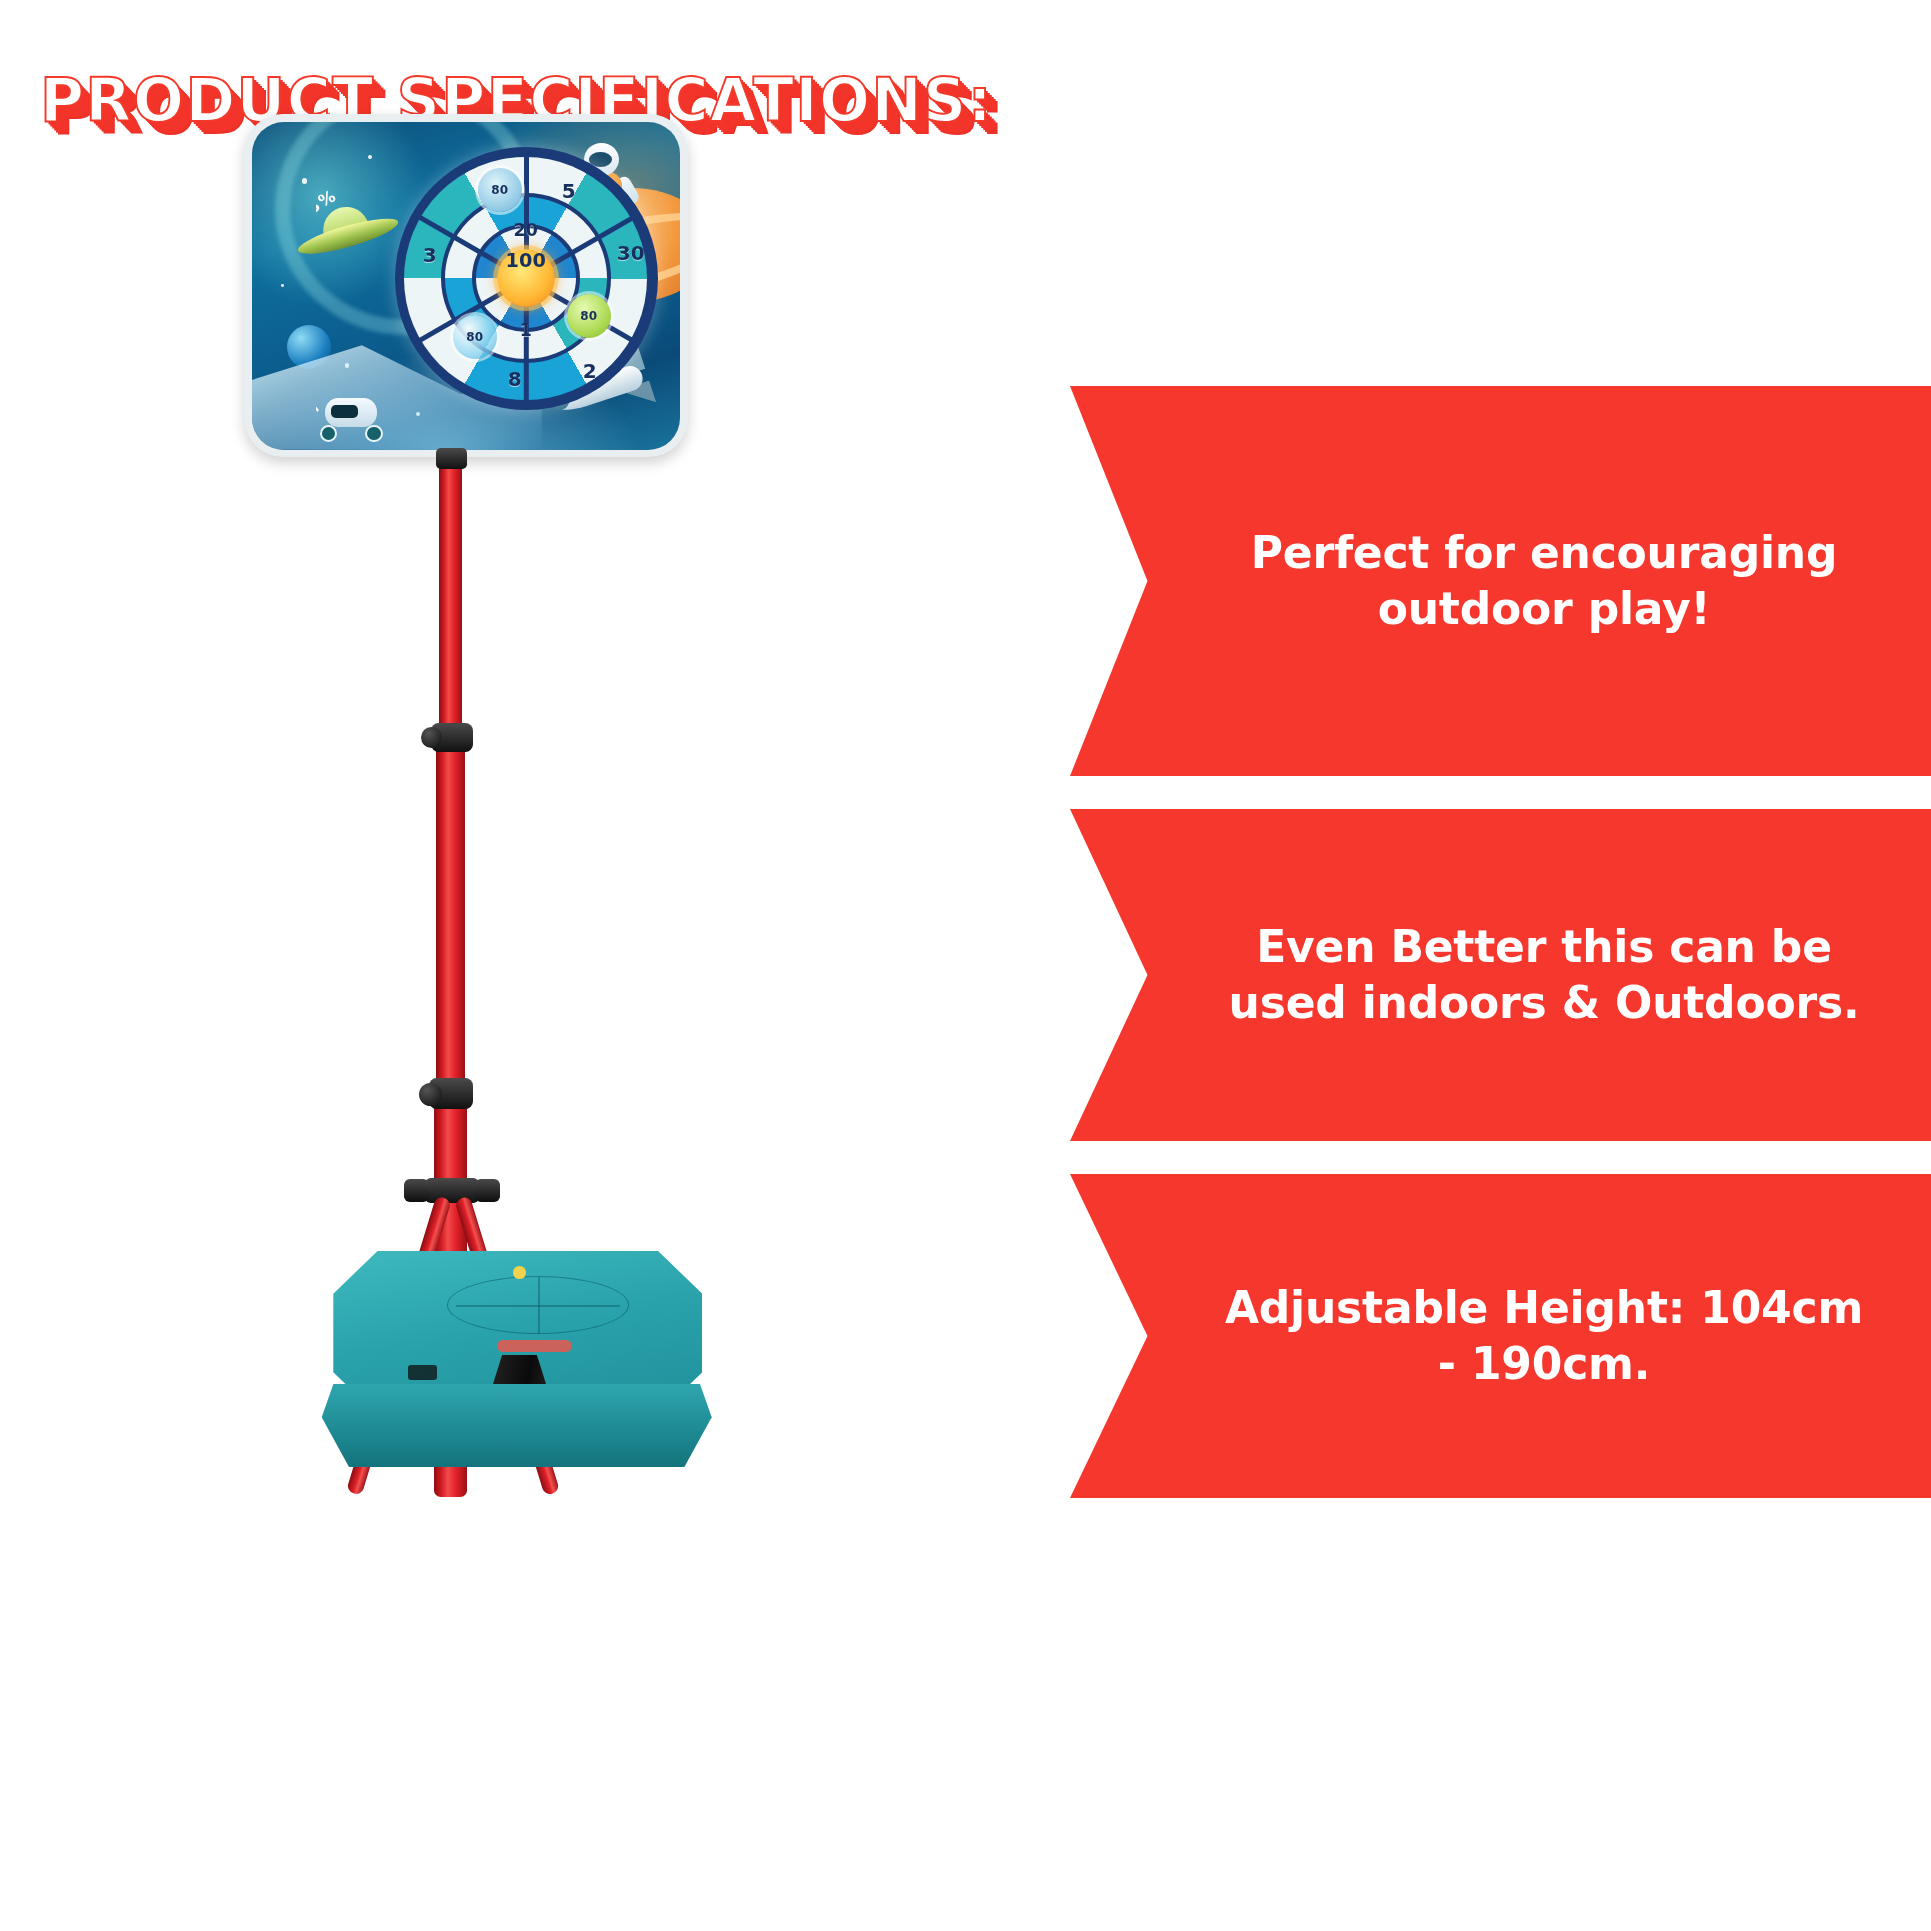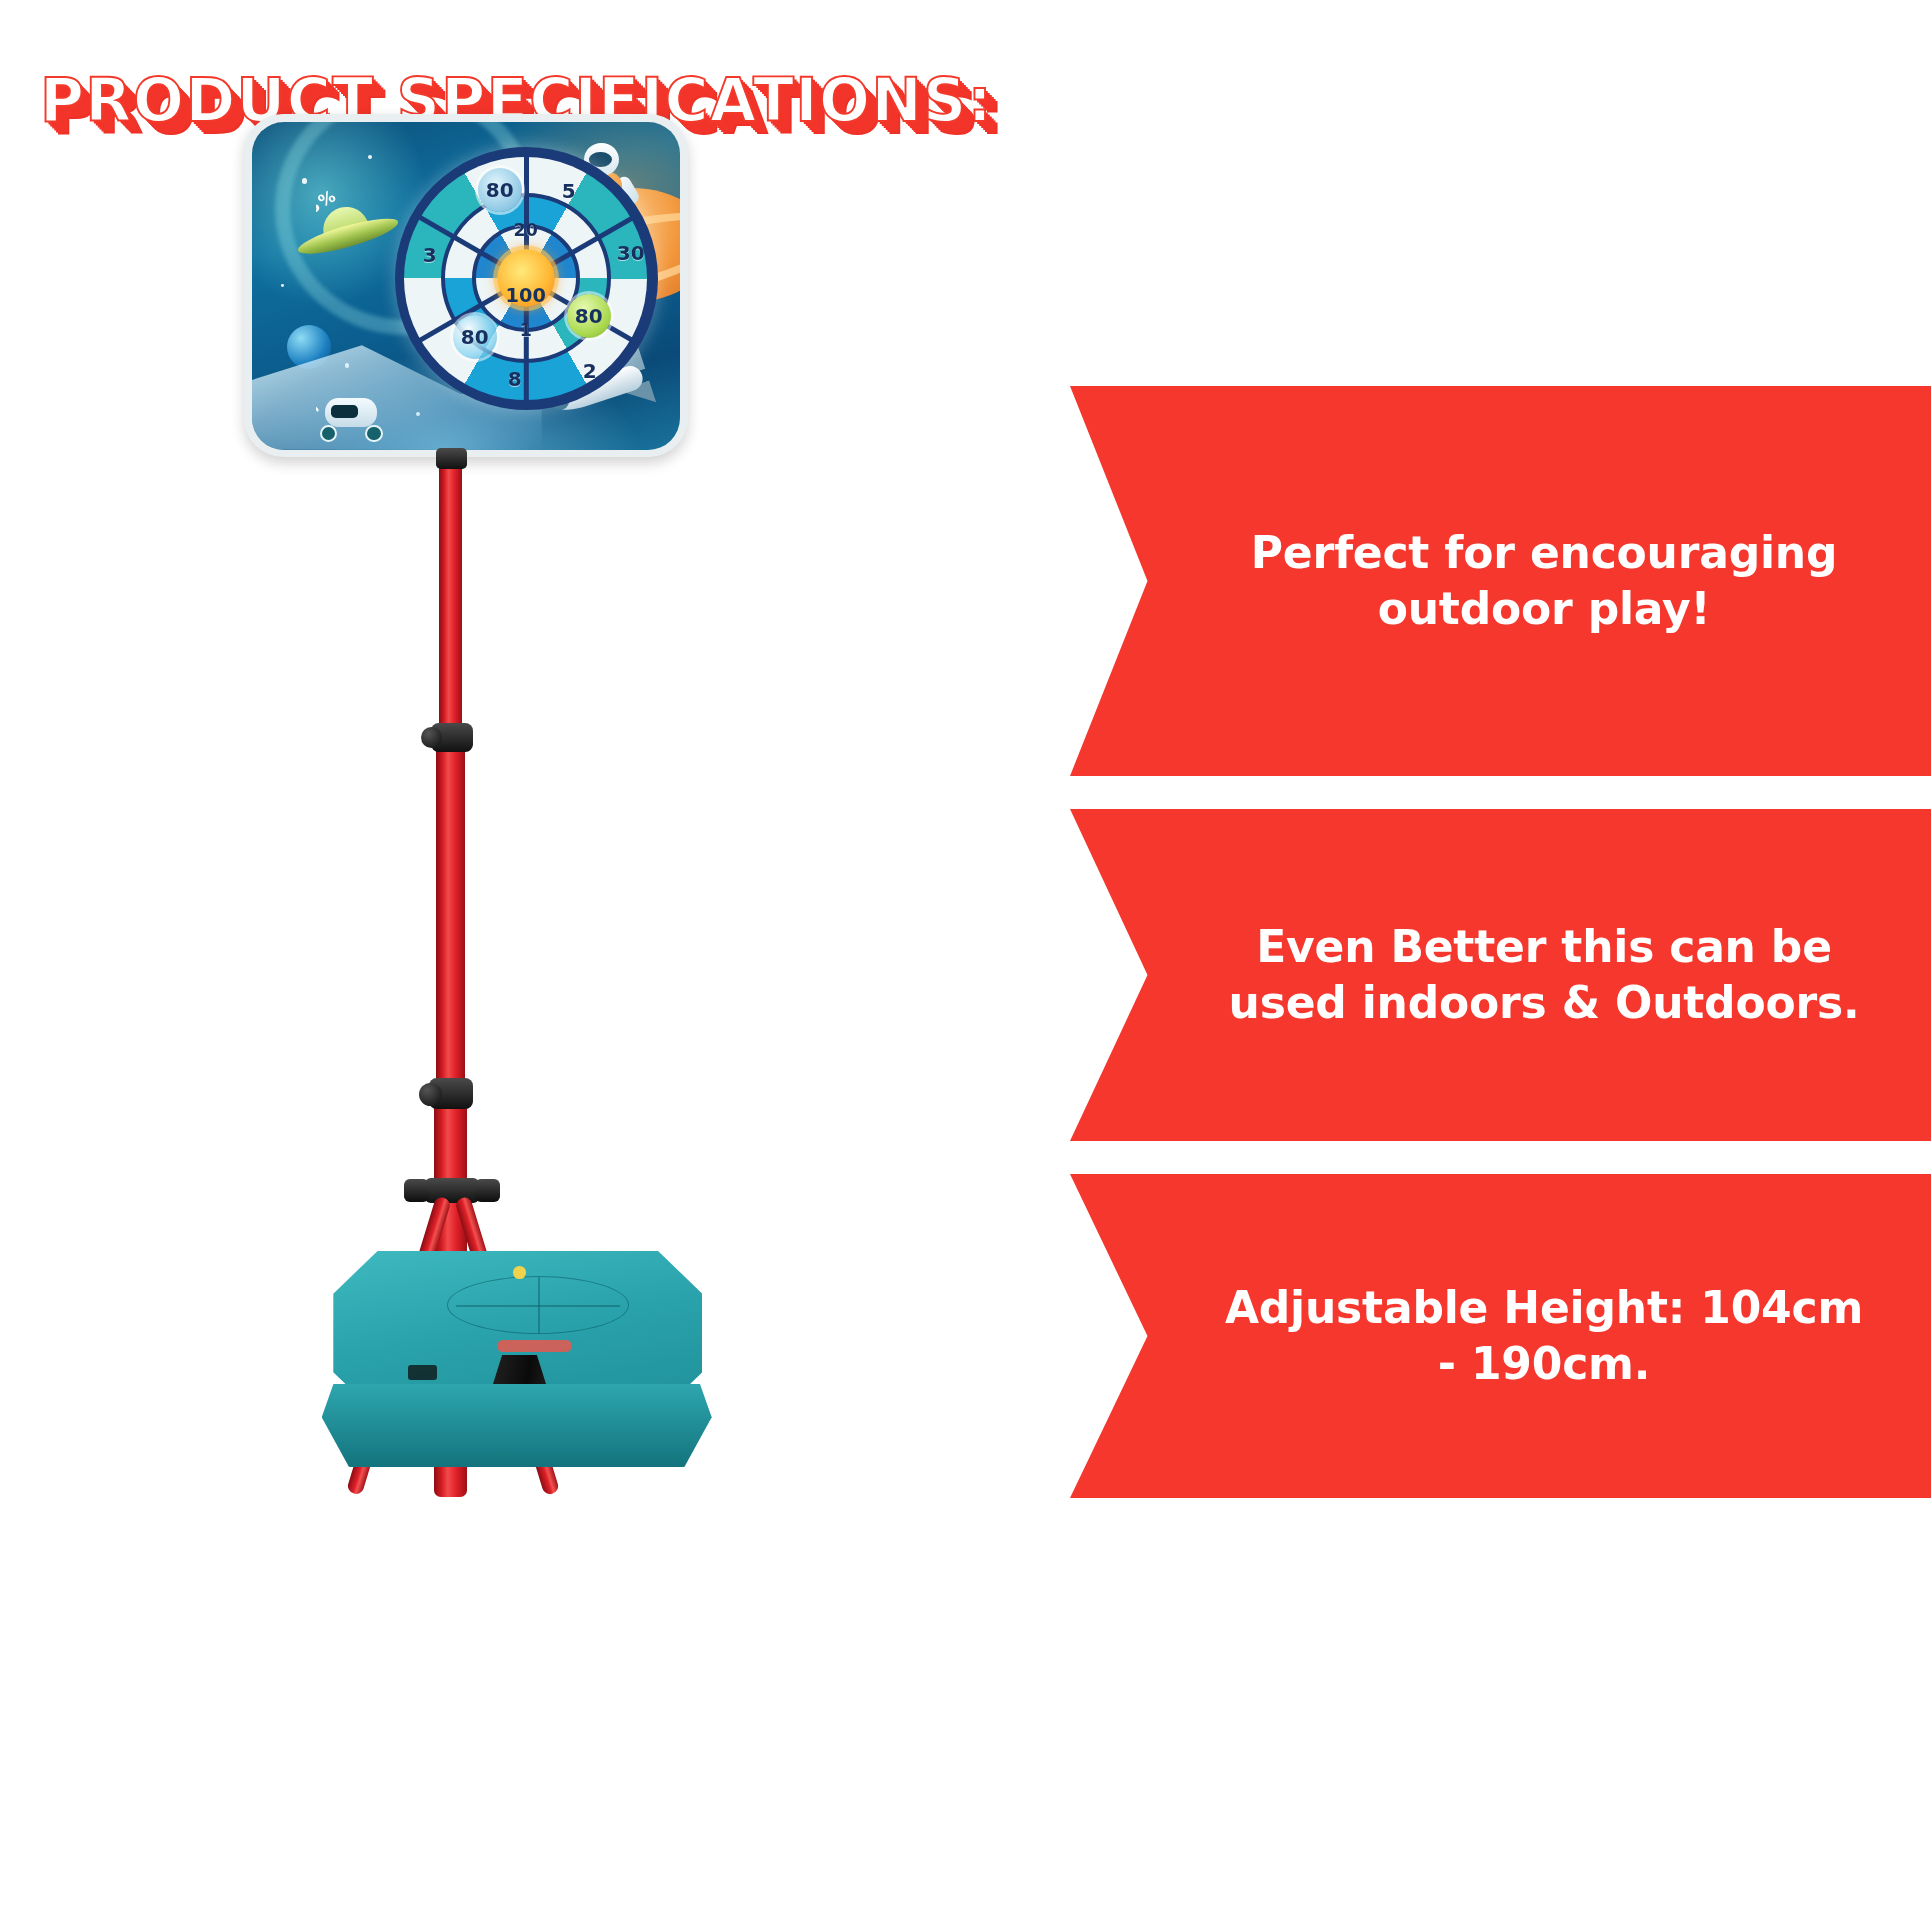--- a/index.html
+++ b/index.html
@@ -228,31 +228,31 @@
     font-weight:700;color:#17305f;
     transform:translate(-50%,-50%);
     text-shadow:0 1px 0 rgba(255,255,255,.6);
   }
   .score.outer{font-size:20px;}
   .score.inner{font-size:17.4px;}
   #bullseye{
     position:absolute;left:102px;top:102px;width:58px;height:58px;border-radius:50%;
     background:radial-gradient(circle at 42% 38%,#ffe97a,#ffb733 58%,#f07f1c);
     box-shadow:0 0 0 3.9px rgba(255,196,80,.55),0 0 13.5px rgba(255,160,40,.8);
-    display:flex;align-items:flex-end;justify-content:center;
+    display:flex;align-items:flex-start;justify-content:center;
   }
   #bullseye span{
     font-family:"DejaVu Sans", sans-serif;
     font-size:19.3px;font-weight:700;color:#16325e;
   }
   .bonus{
     position:absolute;width:44px;height:44px;border-radius:50%;
     display:flex;align-items:center;justify-content:center;
     font-family:"DejaVu Sans", sans-serif;
-    font-size:20px;font-weight:700;color:#17305f;
+    font-size:12px;font-weight:700;color:#17305f;
   }
   #bonus-ufo{
     left:83px;top:21px;
     background:radial-gradient(circle at 40% 35%,#dff4fb,#8fc8e4 70%,#5fa3c6);
     box-shadow:0 0 0 2.9px rgba(255,255,255,.55);
   }
   #bonus-ufo::before{
     content:"";position:absolute;left:-15.4px;top:16.4px;width:75px;height:12.6px;
     border-radius:50%;background:linear-gradient(180deg,#e5f4fb,#94c4de);
     z-index:-1;

